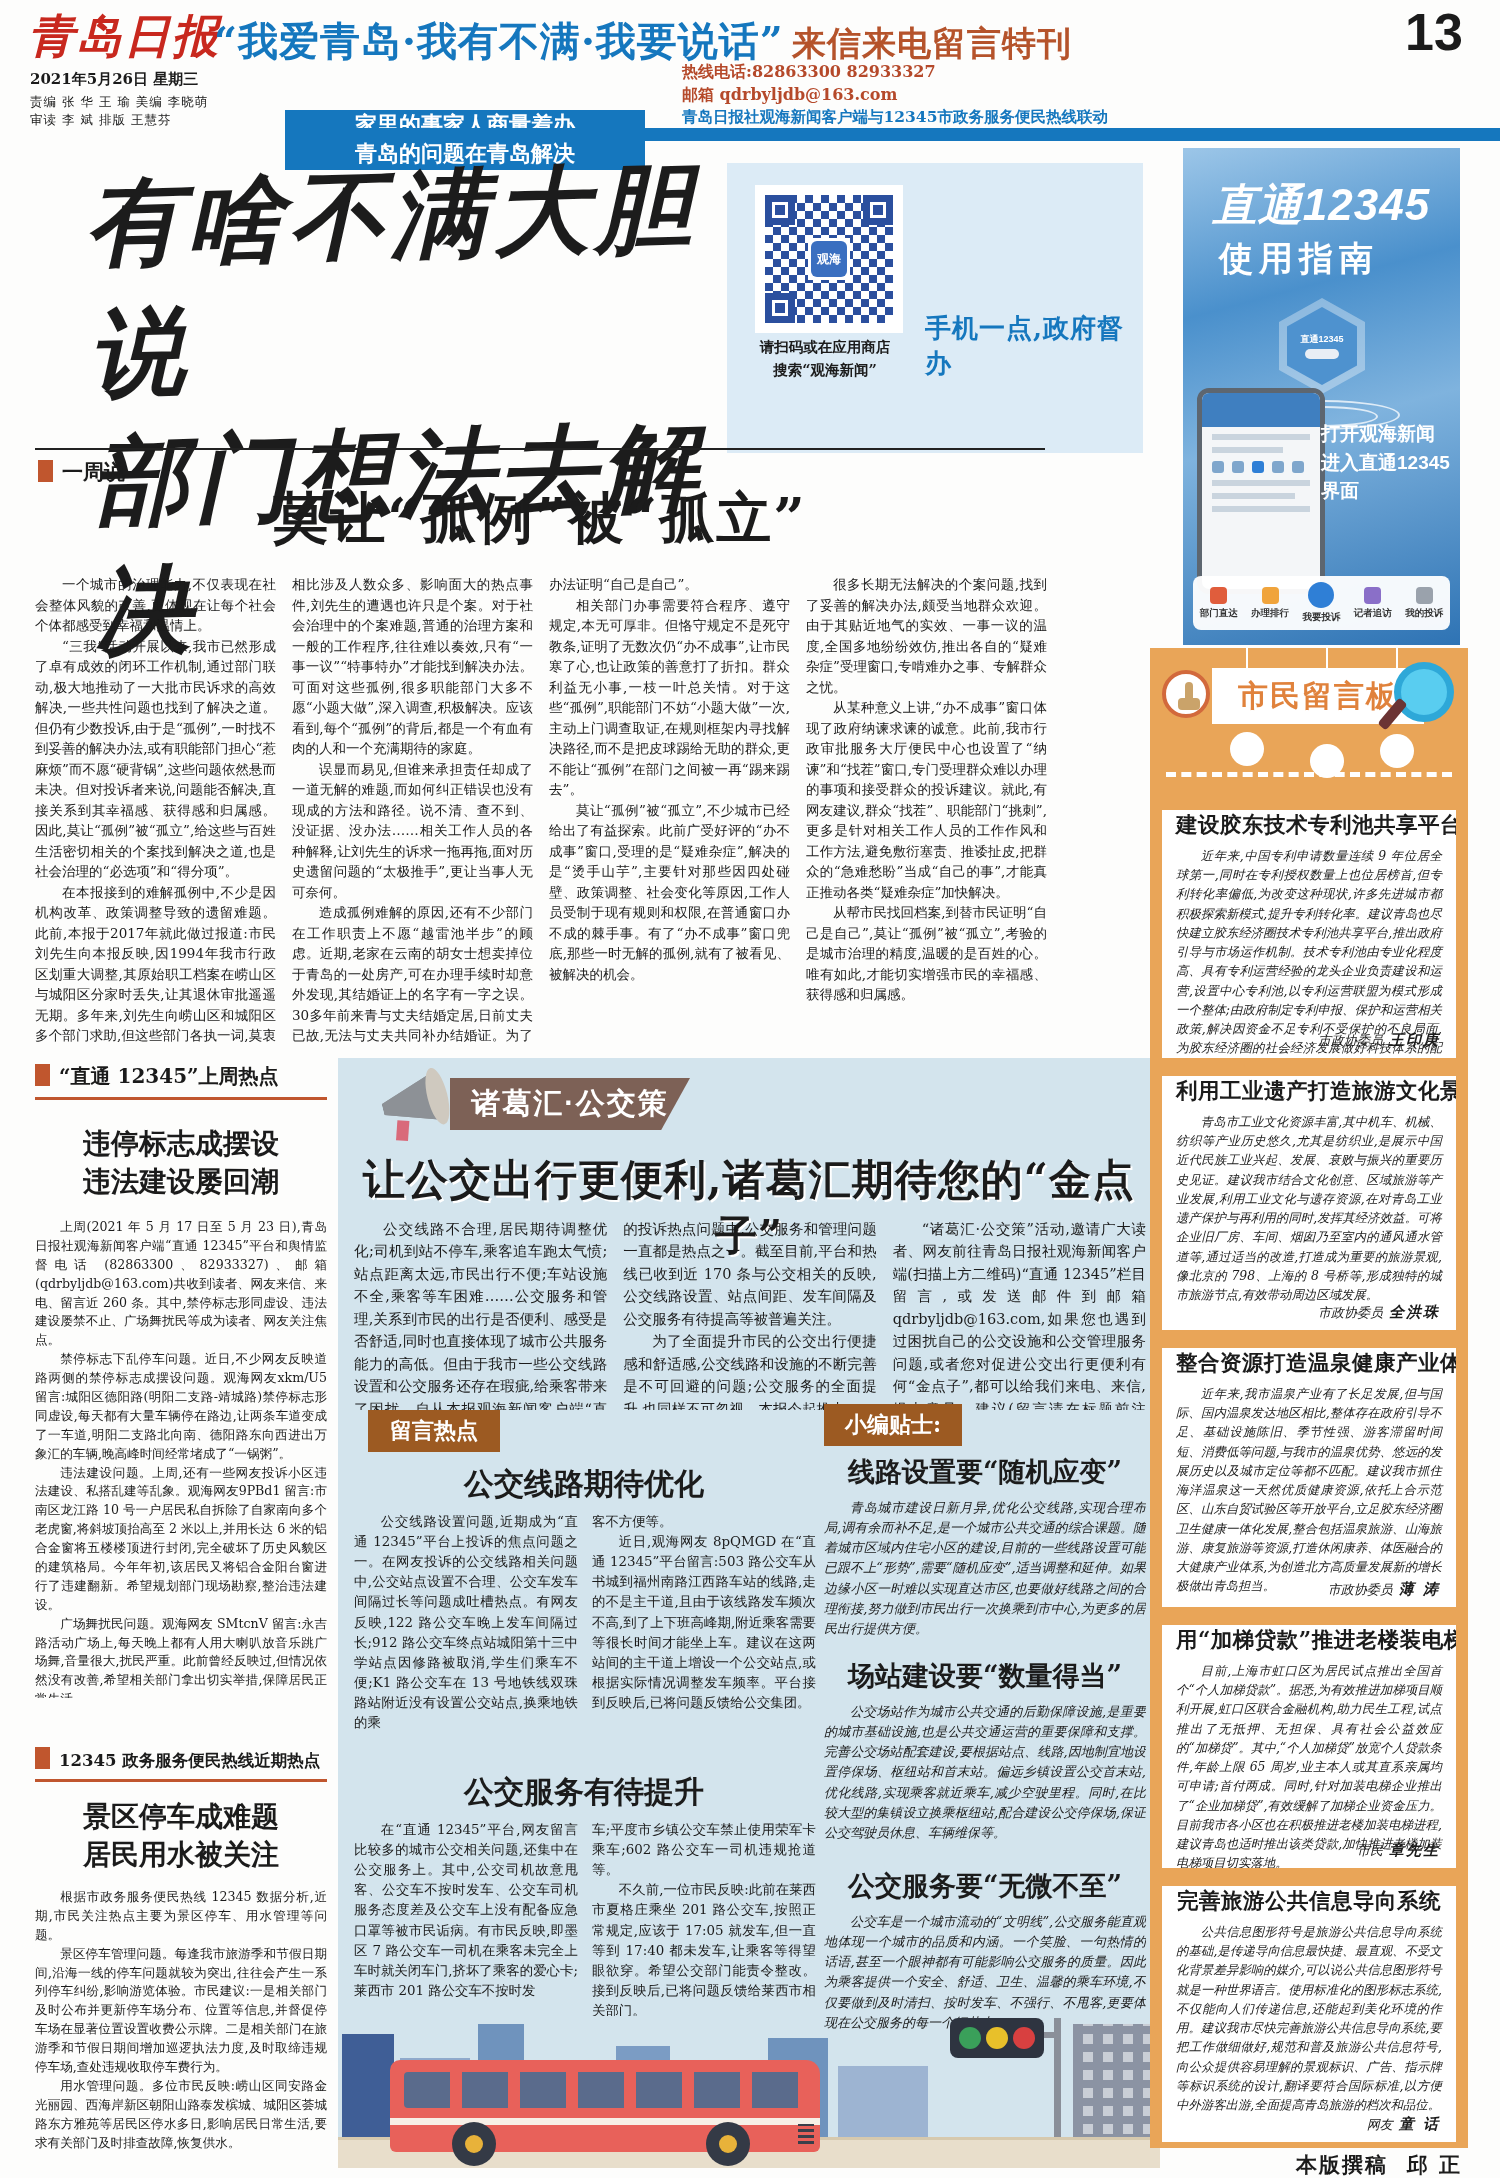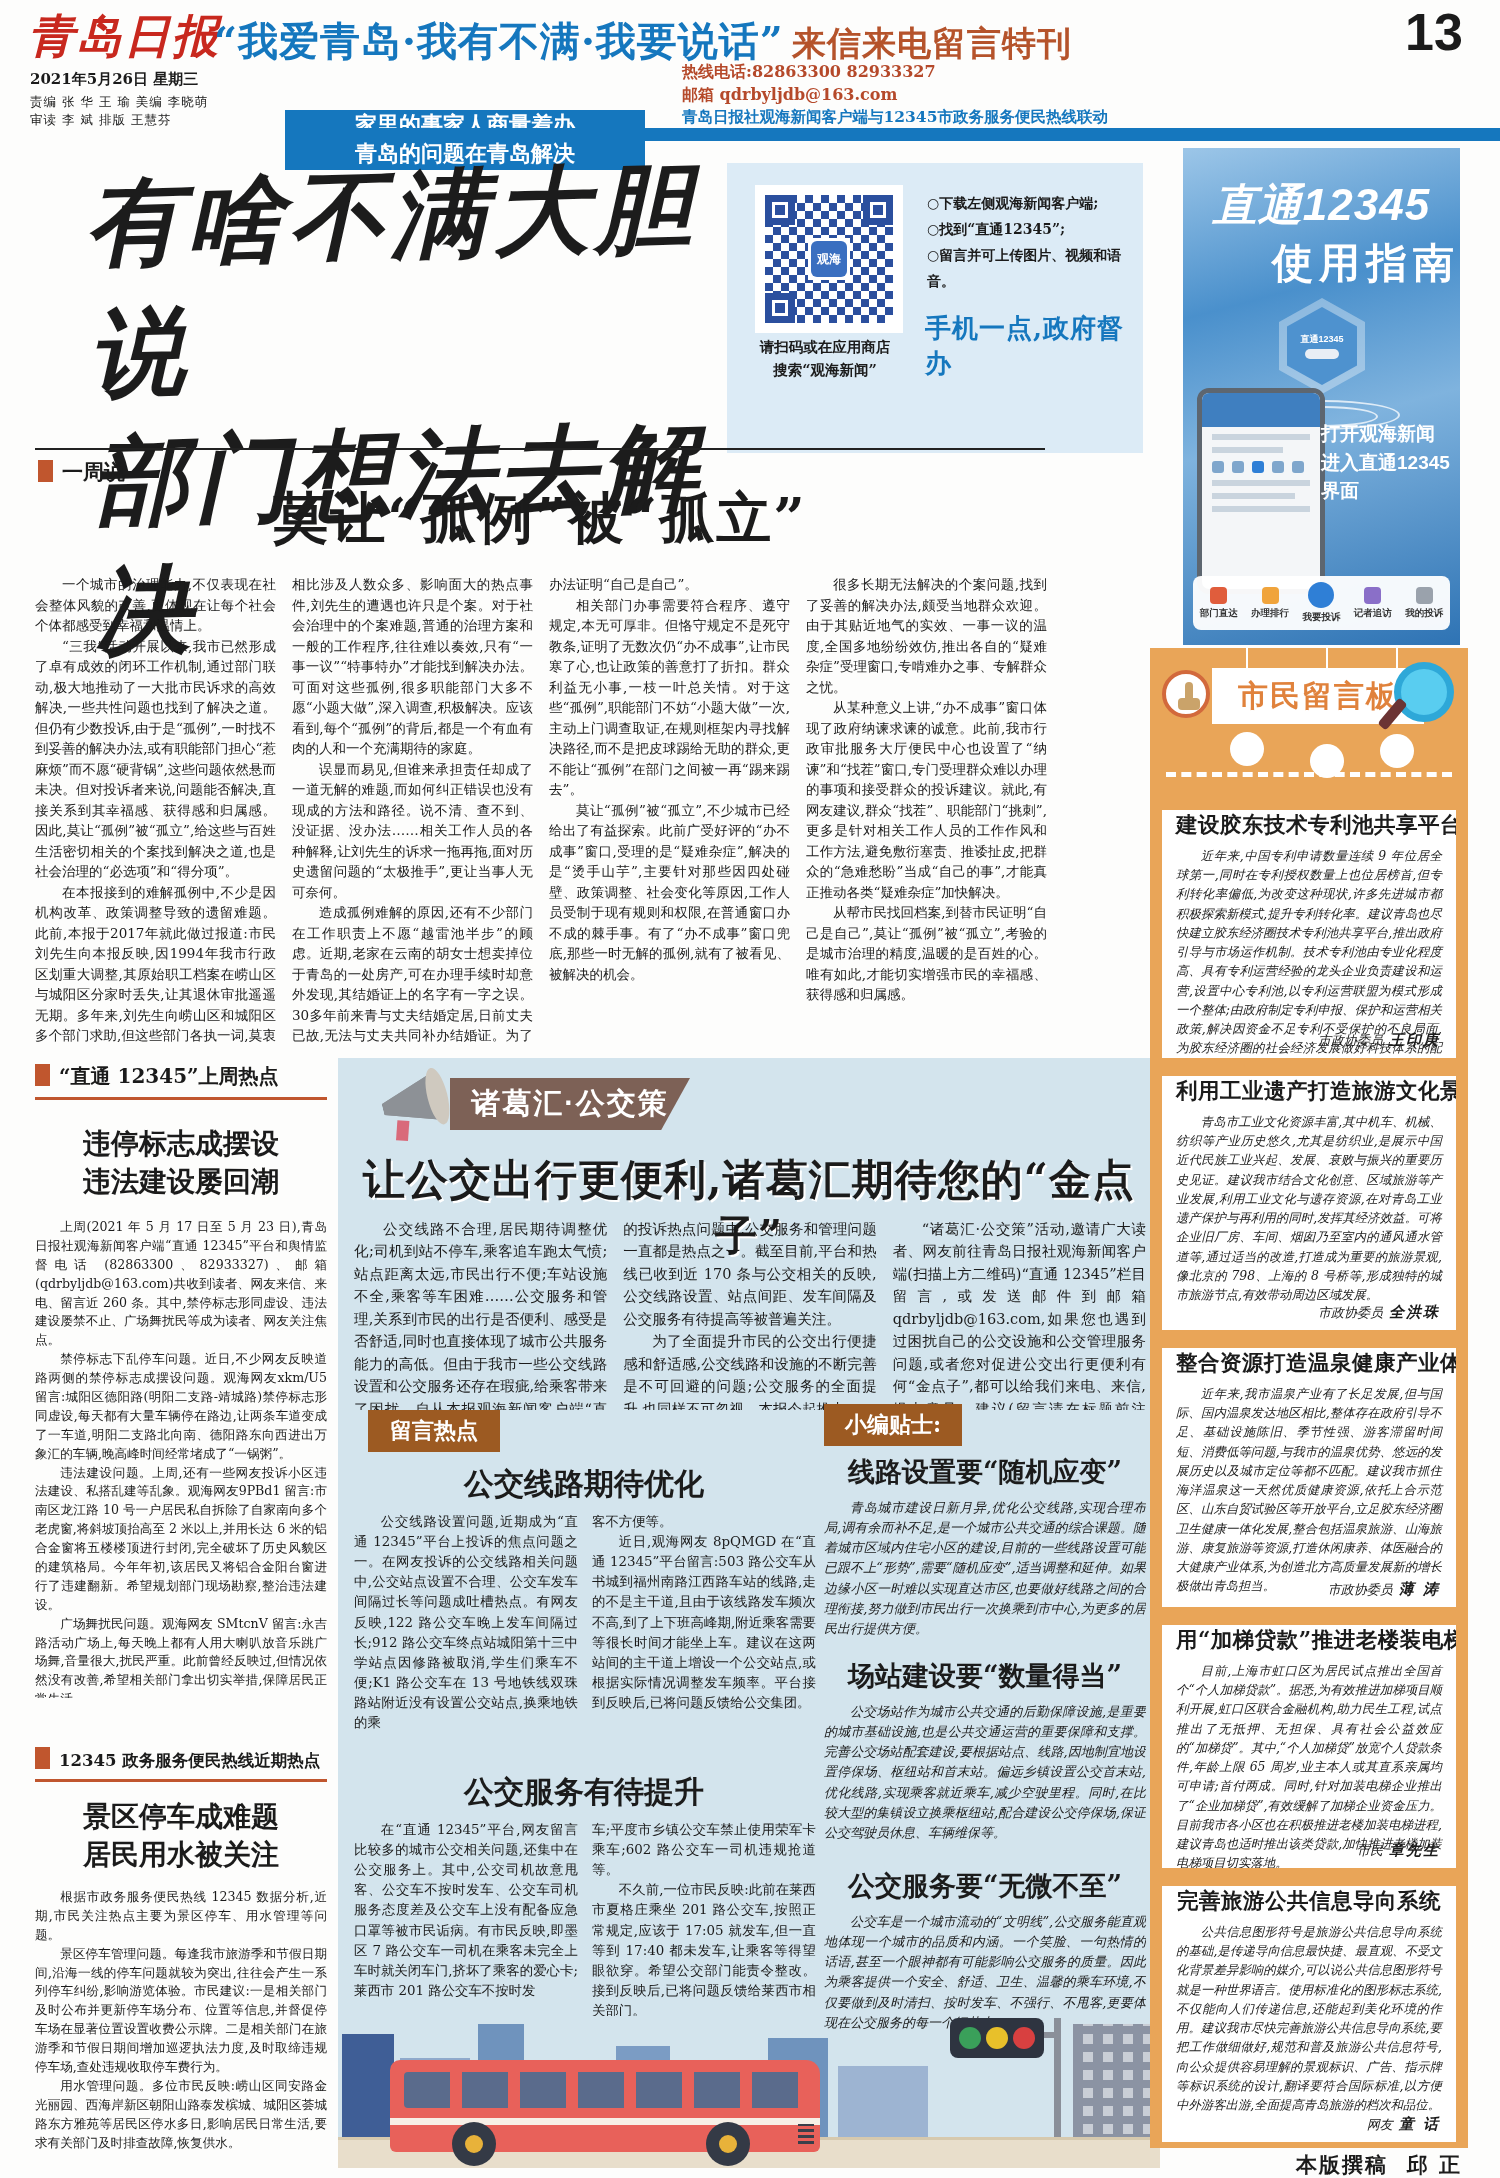--- a/index.html
+++ b/index.html
@@ -80,21 +80,21 @@
   .wheel i{position:absolute;left:13px;top:13px;width:18px;height:18px;background:#e8b23a;border-radius:50%;}
   .tlight{position:absolute;left:612px;bottom:24px;width:120px;height:126px;}
   .tlight .pole{position:absolute;left:104px;top:0;width:7px;height:126px;background:#8a8f99;}
   .tlight .arm{position:absolute;left:8px;top:14px;width:100px;height:6px;background:#8a8f99;}
   .tlight .head{position:absolute;left:0;top:0;width:94px;height:40px;background:#2e3440;border-radius:8px;display:flex;align-items:center;justify-content:space-around;padding:0 6px;box-sizing:border-box;}
   .tlight .head i{width:22px;height:22px;border-radius:50%;}
   
   .poster{left:1183px;top:148px;width:277px;height:497px;color:#fff;overflow:hidden;
           background:linear-gradient(165deg,#9cc6e8 0%,#4a90cc 30%,#7fb3de 55%,#2e73b4 100%);}
   .poster .t1{left:0;top:28px;width:277px;text-align:center;font-size:44px;font-weight:900;font-style:italic;letter-spacing:1px;}
-  .poster .t2{left:0;top:88px;width:277px;text-align:right;font-size:41px;font-weight:900;letter-spacing:6px;}
+  .poster .t2{left:0;top:88px;width:277px;text-align:left;font-size:34px;font-weight:900;letter-spacing:6px;padding-left:36px;}
   .hex{left:96px;top:150px;width:86px;height:96px;background:rgba(255,255,255,.35);
        clip-path:polygon(50% 0,100% 25%,100% 75%,50% 100%,0 75%,0 25%);}
   .hex .in{position:absolute;left:8px;top:9px;width:70px;height:78px;background:#4e92cf;
        clip-path:polygon(50% 0,100% 25%,100% 75%,50% 100%,0 75%,0 25%);
        display:flex;flex-direction:column;align-items:center;justify-content:center;font-size:9px;font-weight:bold;}
   .hex .pill{margin-top:3px;width:34px;height:10px;background:#e9eef5;border-radius:5px;}
   .ripple{left:63px;top:252px;width:150px;height:26px;border:2px solid rgba(255,255,255,.75);border-radius:50%;}
   .phone{left:14px;top:240px;width:118px;height:196px;background:#f4f6f8;border:5px solid #5d6670;border-radius:12px;overflow:hidden;}
   .phone .bar{height:34px;background:#3f7fc0;}
   .phone .ln{height:6px;background:#c9d4de;margin:7px 10px 0;}
@@ -165,25 +165,20 @@
           <i></i>
         </div>
       <div class="qrlabel">
           <b>观海</b>
         </div>
     </div>
     <div class="abs qrcap">
       <div>请扫码或在应用商店</div>
       <div>搜索“观海新闻”</div>
     </div>
-    <div class="abs bullets">
-        <p>○下载左侧观海新闻客户端;</p>
-        <p>○找到“直通12345”;</p>
-        <p>○留言并可上传图片、视频和语音。</p>
-      </div>
     <div class="abs qrslogan">手机一点,政府督办</div>
   </div>
 
   <div class="abs rule1"></div>
   <div class="abs seclabel" style="left:38px;top:458px">
     <span class="sq"></span><span>一周说</span>
   </div>
   <div class="abs mainhead">莫让“孤例”被“孤立”</div>
   <div class="abs artcols bt">
     <div>

